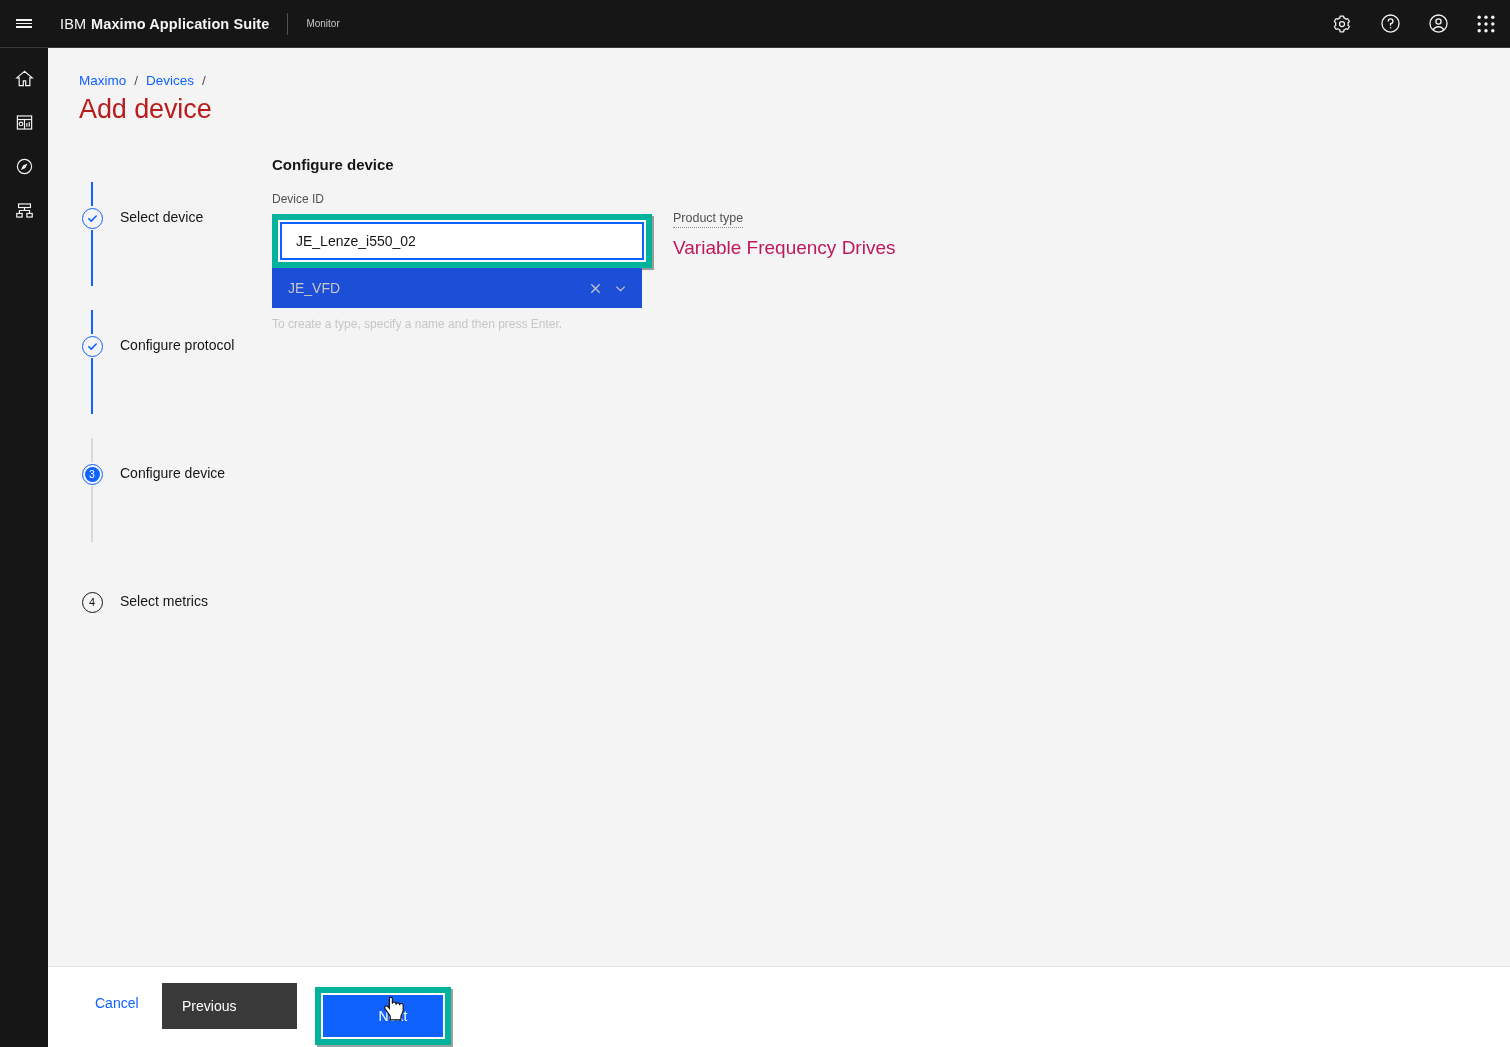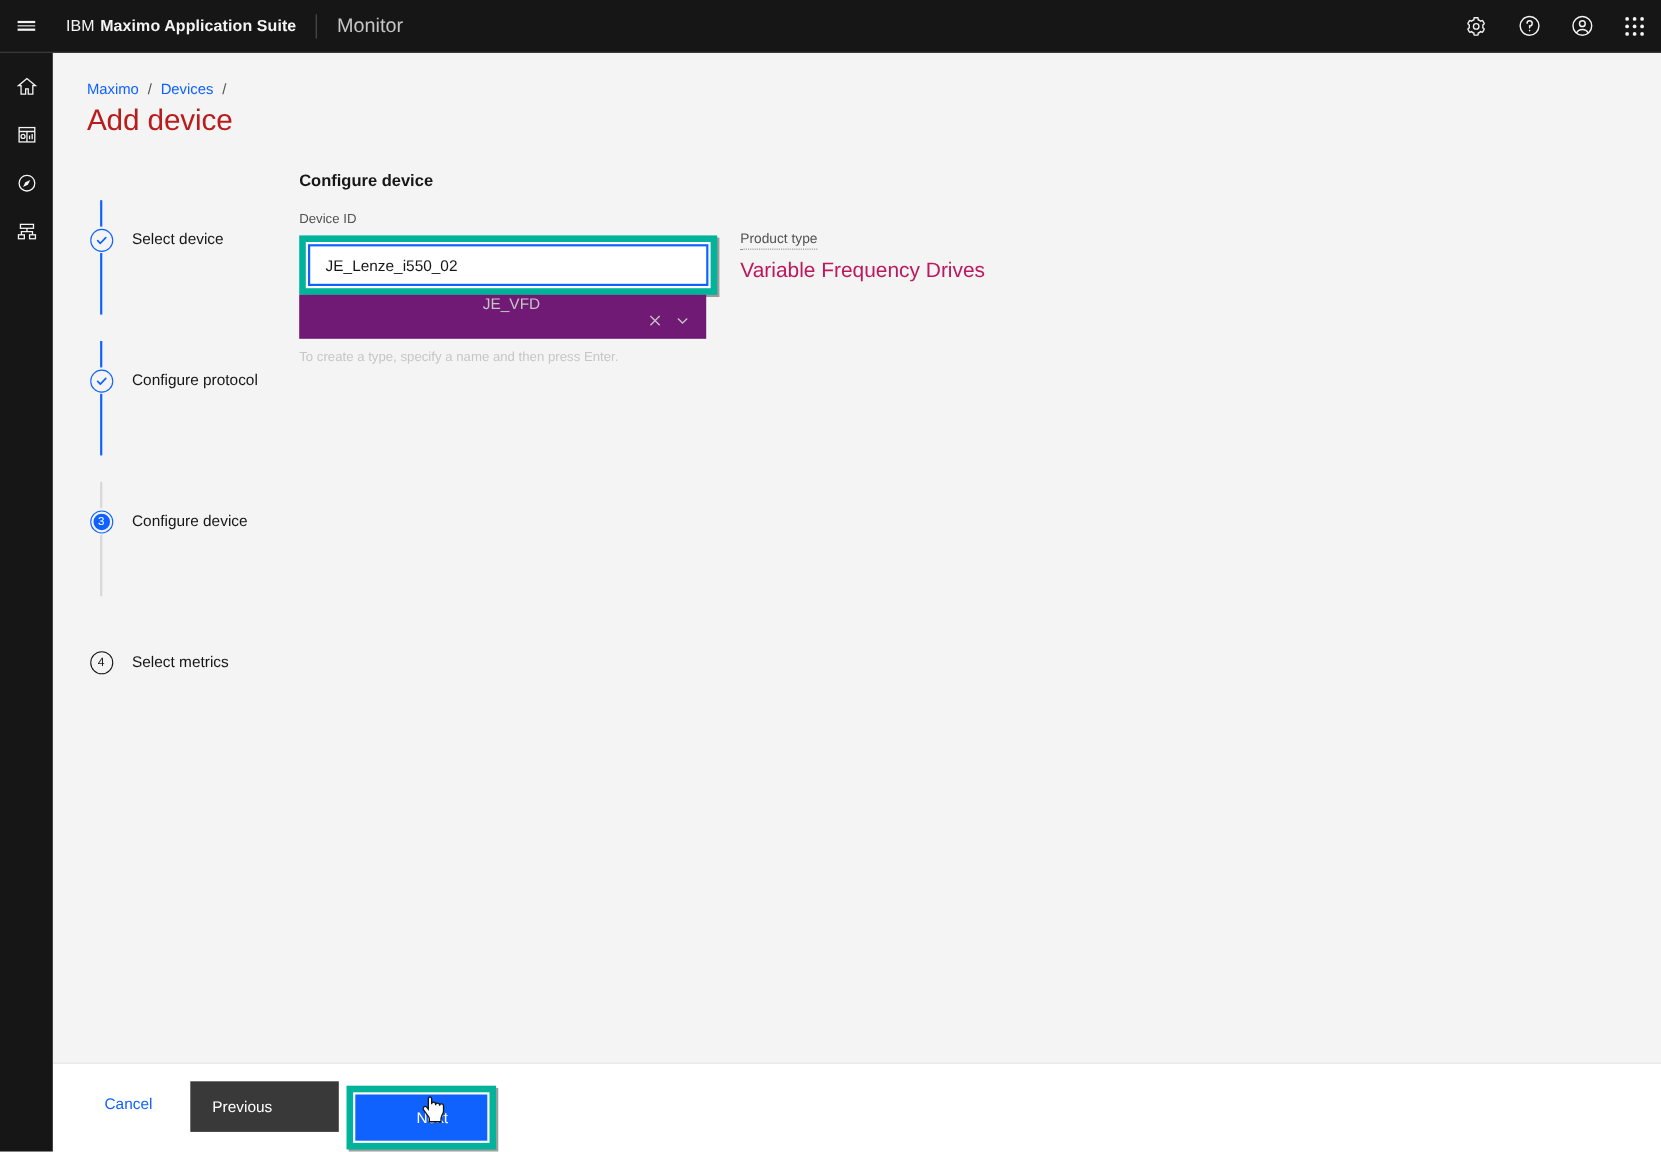--- a/index.html
+++ b/index.html
@@ -38,21 +38,21 @@
     letter-spacing: 0.1px;
     display: flex; align-items: baseline;
   }
   .brand .ibm { font-weight: 400; margin-right: 5px; }
   .brand .prod { font-weight: 700; }
   .hdr-divider {
     width: 1px; height: 22px; background: #525252;
     margin: 0 18px;
   }
   .hdr-sub {
-    font-size: 18px; color: #c6c6c6; font-weight: 400;
+    font-size: 10px; color: #c6c6c6; font-weight: 400;
   }
   .hdr-right {
     margin-left: auto; display: flex; align-items: center;
     height: 47px;
   }
   .hdr-icon {
     width: 48px; height: 47px;
     display: flex; align-items: center; justify-content: center;
     cursor: pointer;
   }
@@ -187,24 +187,23 @@
     border: 2px solid #0f62fe;
     background: #ffffff;
     font-family: "Liberation Sans", sans-serif;
     font-size: 14px; color: #161616;
     padding: 0 14px;
     outline: none;
   }
   .select-wrap {
     position: relative;
     width: 370px; height: 40px;
-    background: #701a75;
+    background: #1d4ed8;
     display: flex; align-items: center;
     margin-top: 0px;
-    flex-direction: column;
   }
   .select-value {
     font-size: 14px; color: #c6c6c6;
     padding-left: 16px;
   }
   .select-icons {
     margin-left: auto; display: flex; align-items: center;
     padding-right: 14px; gap: 10px;
   }
   .select-icon { cursor: pointer; display: flex; }
@@ -236,21 +235,21 @@
     display: flex; align-items: center;
   }
   .btn-cancel {
     position: absolute; left: 47px; top: 28px;
     background: none; border: none;
     color: #0f62fe; font-size: 14px;
     font-family: "Liberation Sans", sans-serif;
     cursor: pointer; padding: 0;
   }
   .btn-previous {
-    position: absolute; left: 125px; top: 16px;
+    position: absolute; left: 114px; top: 16px;
     width: 135px; height: 46px;
     background: #393939; color: #ffffff;
     border: none; font-size: 14px;
     font-family: "Liberation Sans", sans-serif;
     text-align: left; padding-left: 20px;
     cursor: pointer;
   }
   .hl-next {
     position: absolute; left: 267px; top: 20px;
     padding: 6px;

